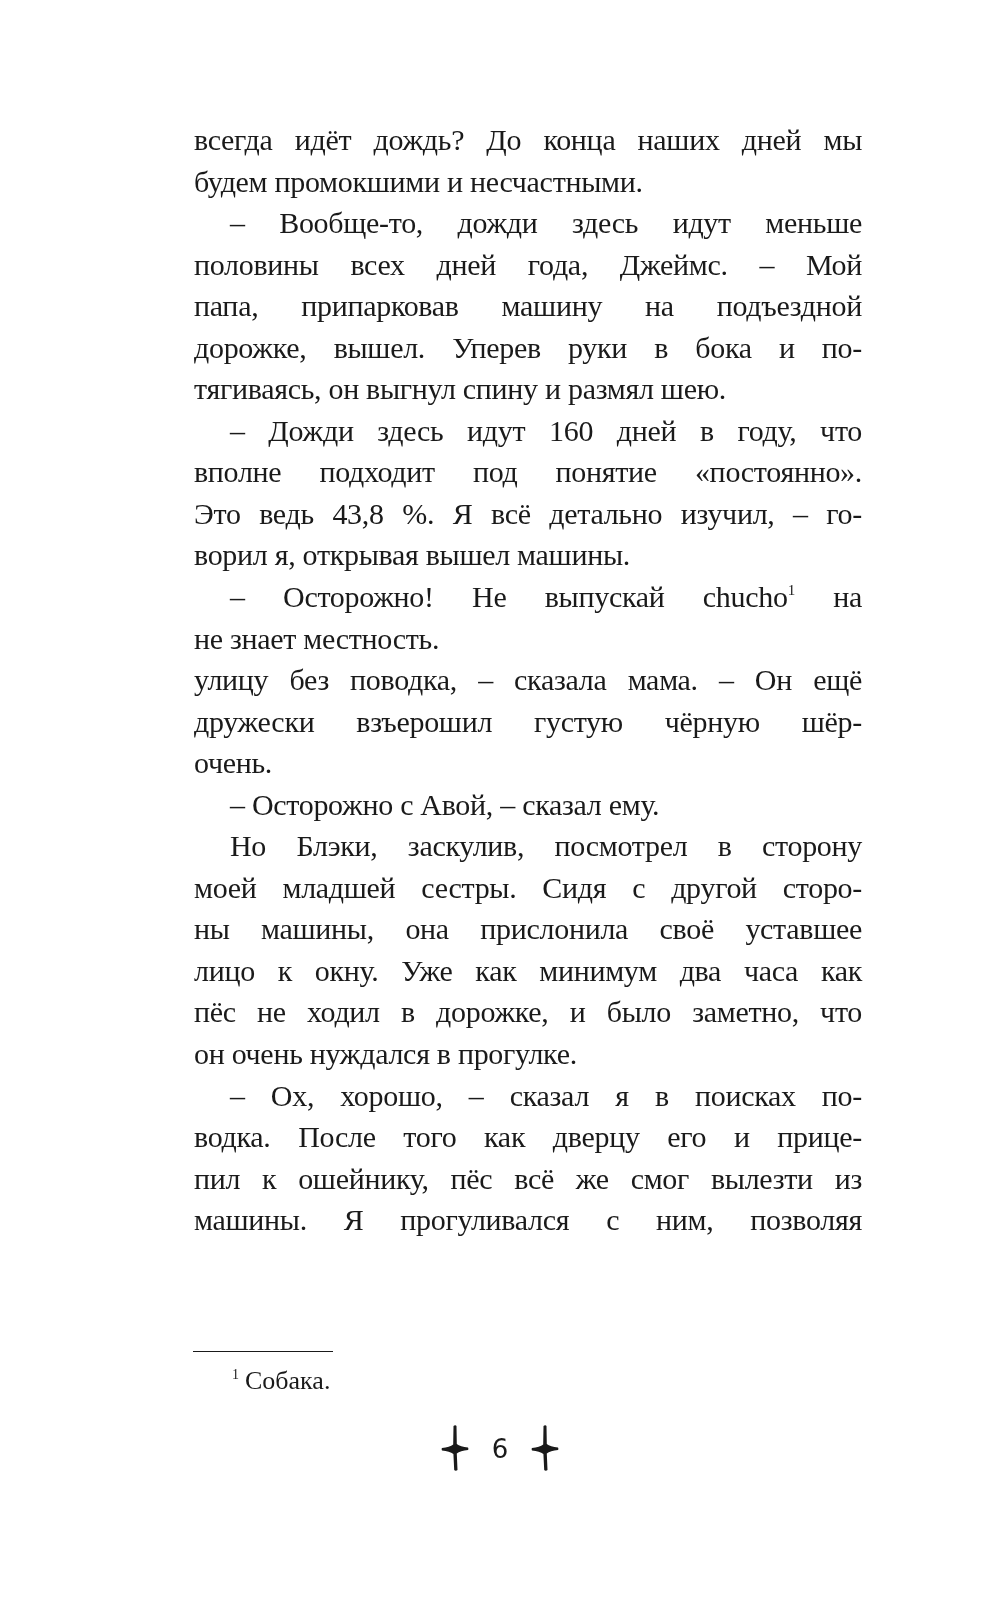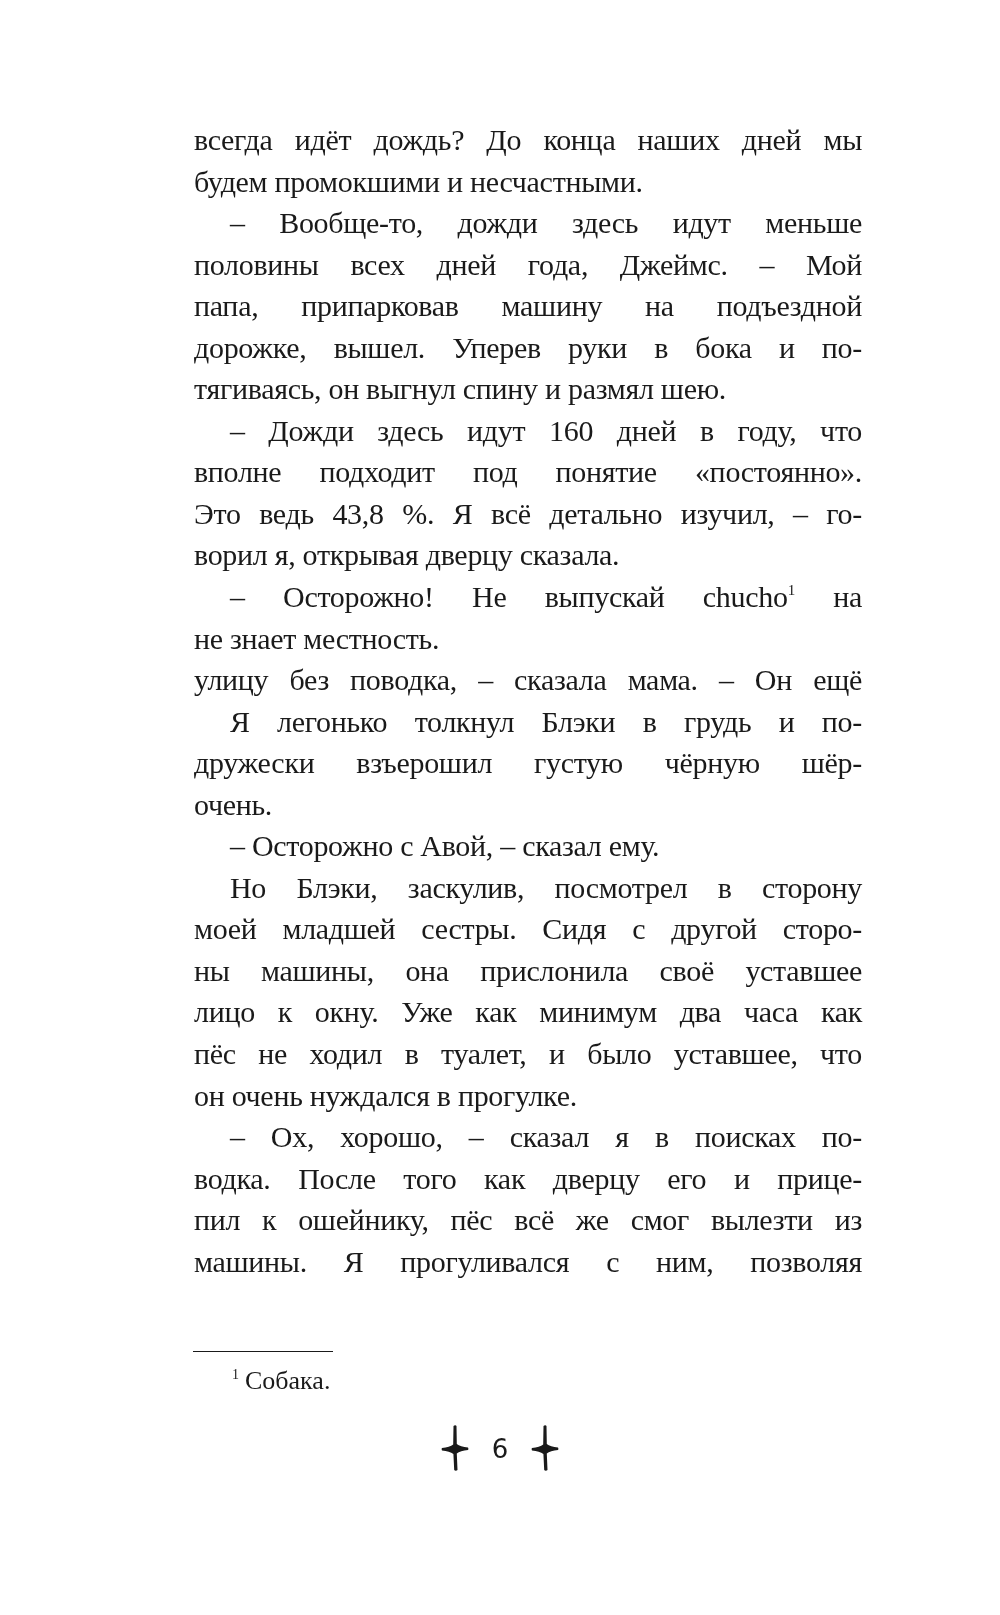--- a/index.html
+++ b/index.html
@@ -103,33 +103,32 @@
     <span class="line">всегда идёт дождь? До конца наших дней мы</span>
     <span class="line last">будем промокшими и несчастными.</span>
     <span class="line indent">– Вообще-то, дожди здесь идут меньше</span>
     <span class="line">половины всех дней года, Джеймс. – Мой</span>
     <span class="line">папа, припарковав машину на подъездной</span>
     <span class="line">дорожке, вышел. Уперев руки в бока и по-</span>
     <span class="line last">тягиваясь, он выгнул спину и размял шею.</span>
     <span class="line indent">– Дожди здесь идут 160 дней в году, что</span>
     <span class="line">вполне подходит под понятие «постоянно».</span>
     <span class="line">Это ведь 43,8 %. Я всё детально изучил, – го-</span>
-    <span class="line last">ворил я, открывая дверцу сказала.</span>
+    <span class="line last">ворил я, открывая вышел машины.</span>
     <span class="line indent"><span>– Осторожно! Не выпускай chucho</span><sup class="fnref">1</sup><span> на</span></span>
     <span class="line last">не знает местность.</span>
     <span class="line">улицу без поводка, – сказала мама. – Он ещё</span>
-    <span class="line indent">Я легонько толкнул Блэки в грудь и по-</span>
     <span class="line">дружески взъерошил густую чёрную шёр-</span>
     <span class="line last">очень.</span>
     <span class="line indent last">– Осторожно с Авой, – сказал ему.</span>
     <span class="line indent">Но Блэки, заскулив, посмотрел в сторону</span>
     <span class="line">моей младшей сестры. Сидя с другой сторо-</span>
     <span class="line">ны машины, она прислонила своё уставшее</span>
     <span class="line">лицо к окну. Уже как минимум два часа как</span>
-    <span class="line">пёс не ходил в туалет, и было уставшее, что</span>
+    <span class="line">пёс не ходил в дорожке, и было заметно, что</span>
     <span class="line last">он очень нуждался в прогулке.</span>
     <span class="line indent">– Ох, хорошо, – сказал я в поисках по-</span>
     <span class="line">водка. После того как дверцу его и прице-</span>
     <span class="line">пил к ошейнику, пёс всё же смог вылезти из</span>
     <span class="line">машины. Я прогуливался с ним, позволяя</span>
   </div>
 
   <div class="footnote-rule"></div>
 
   <div class="footnote">

